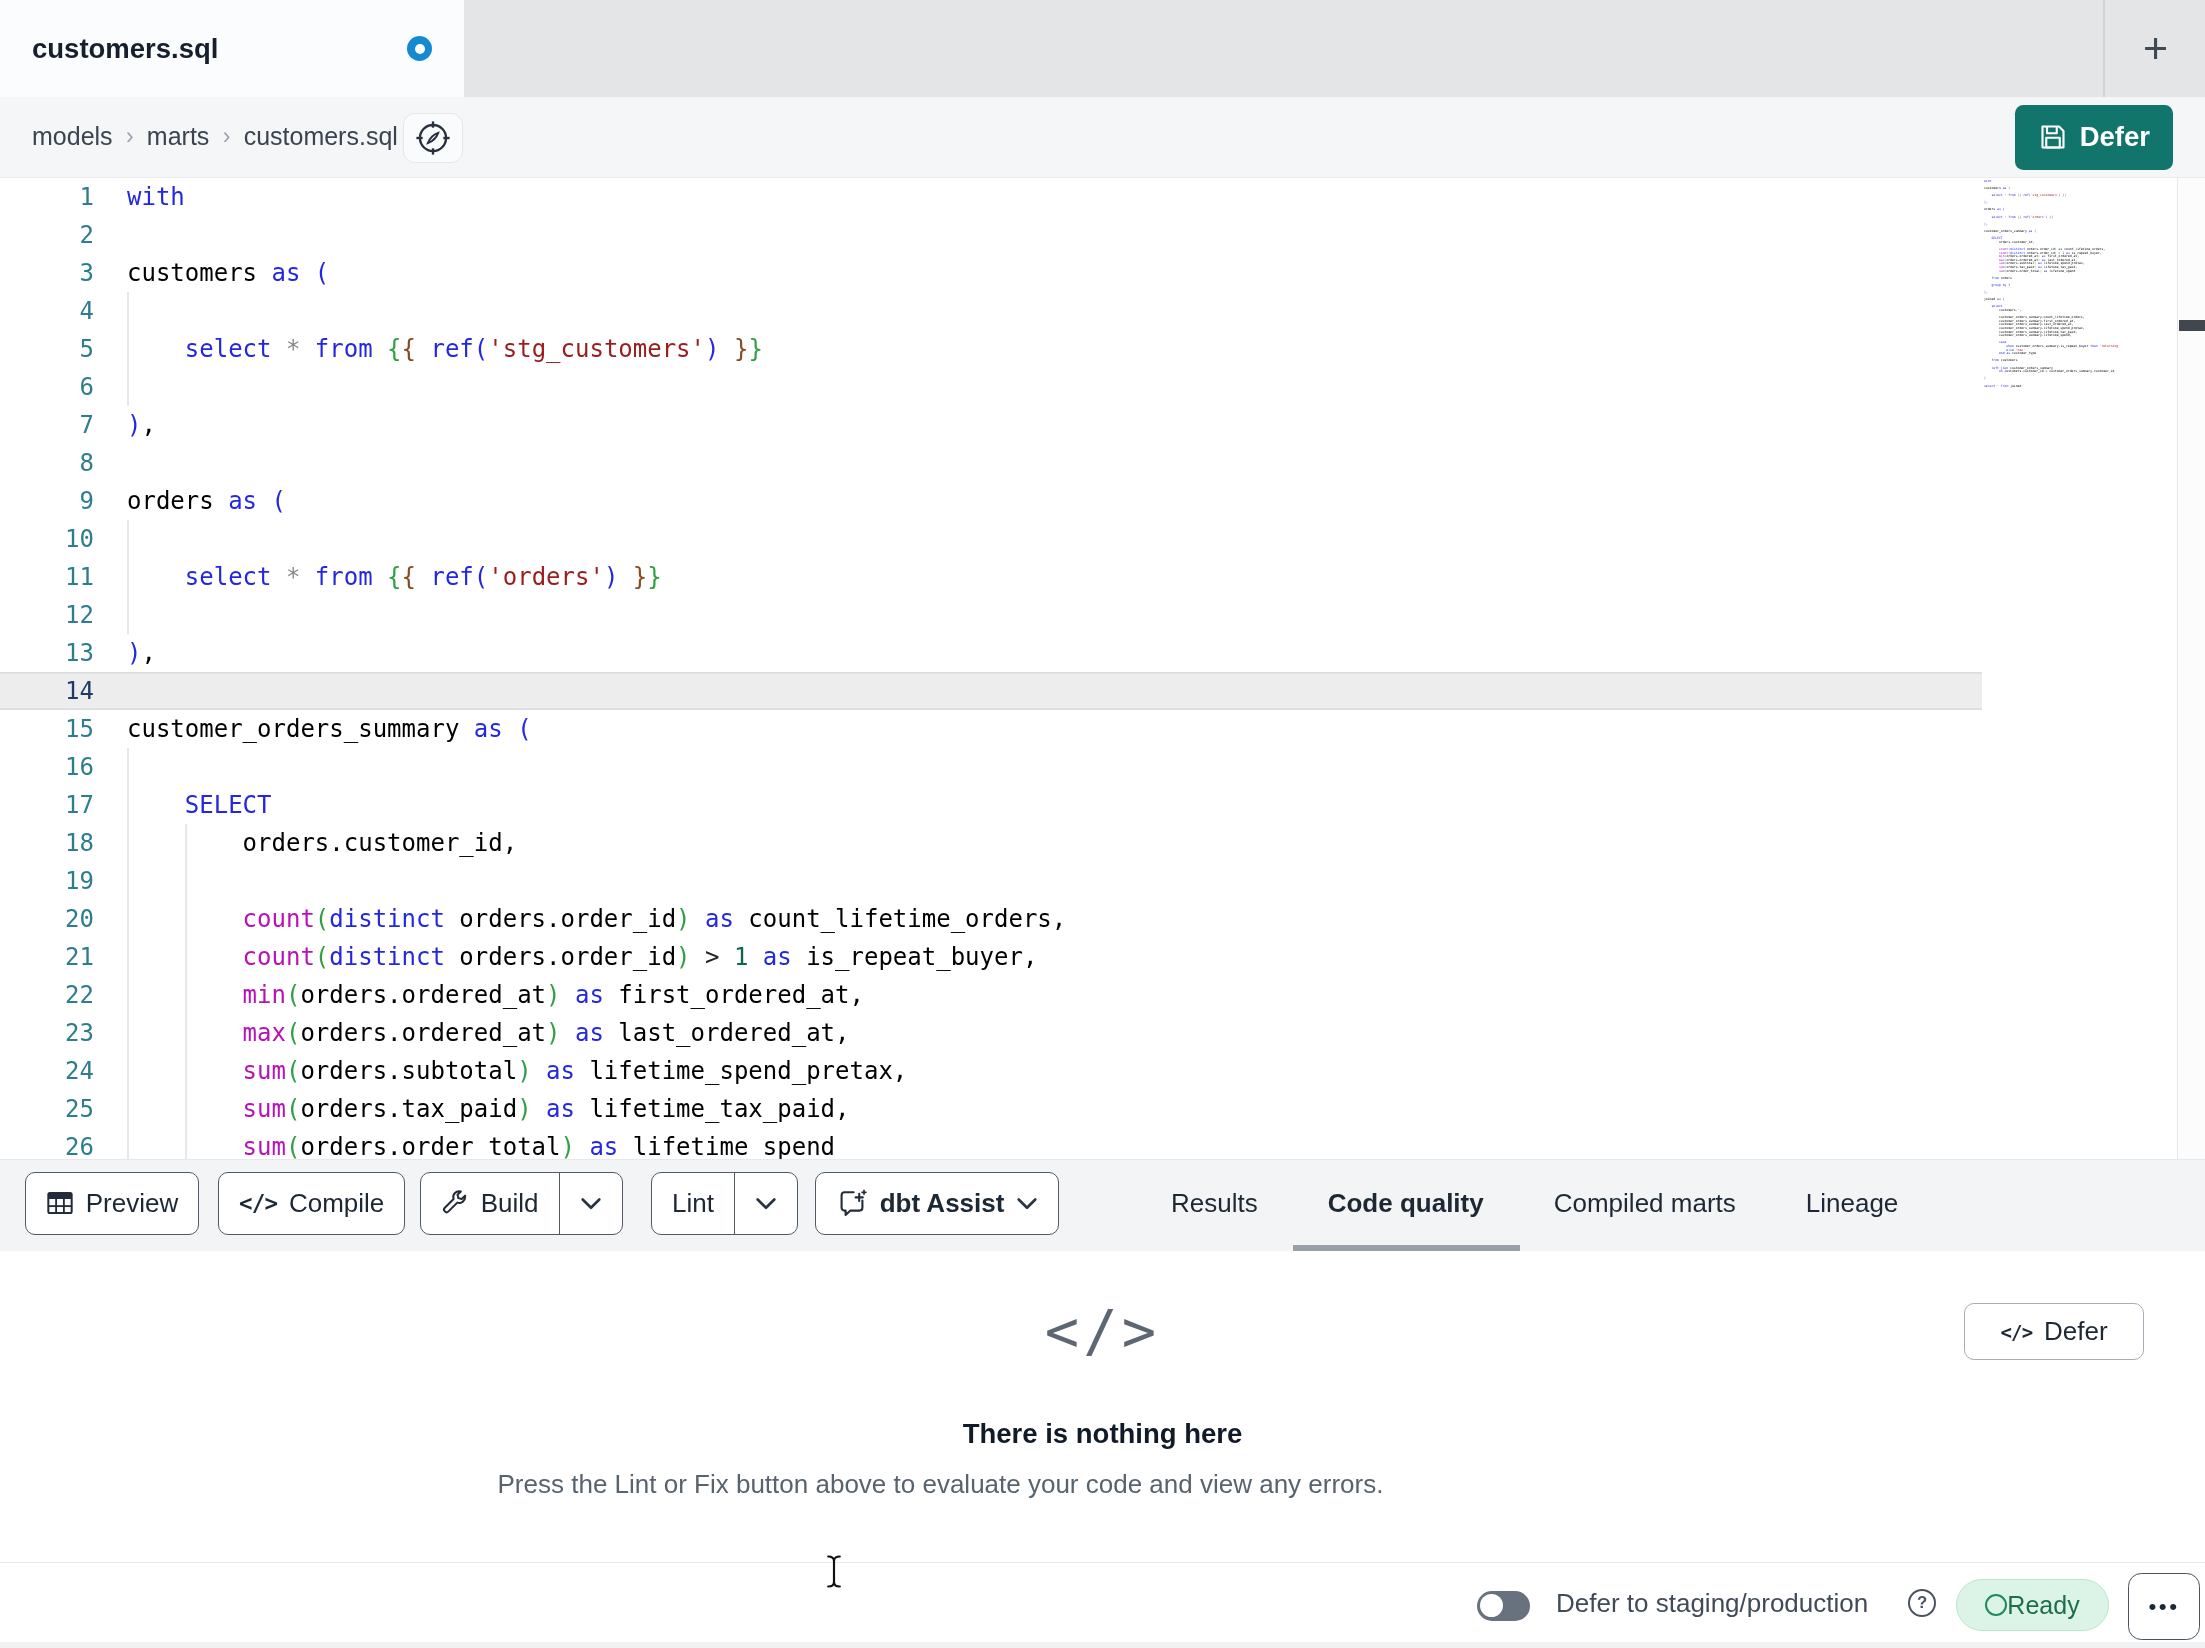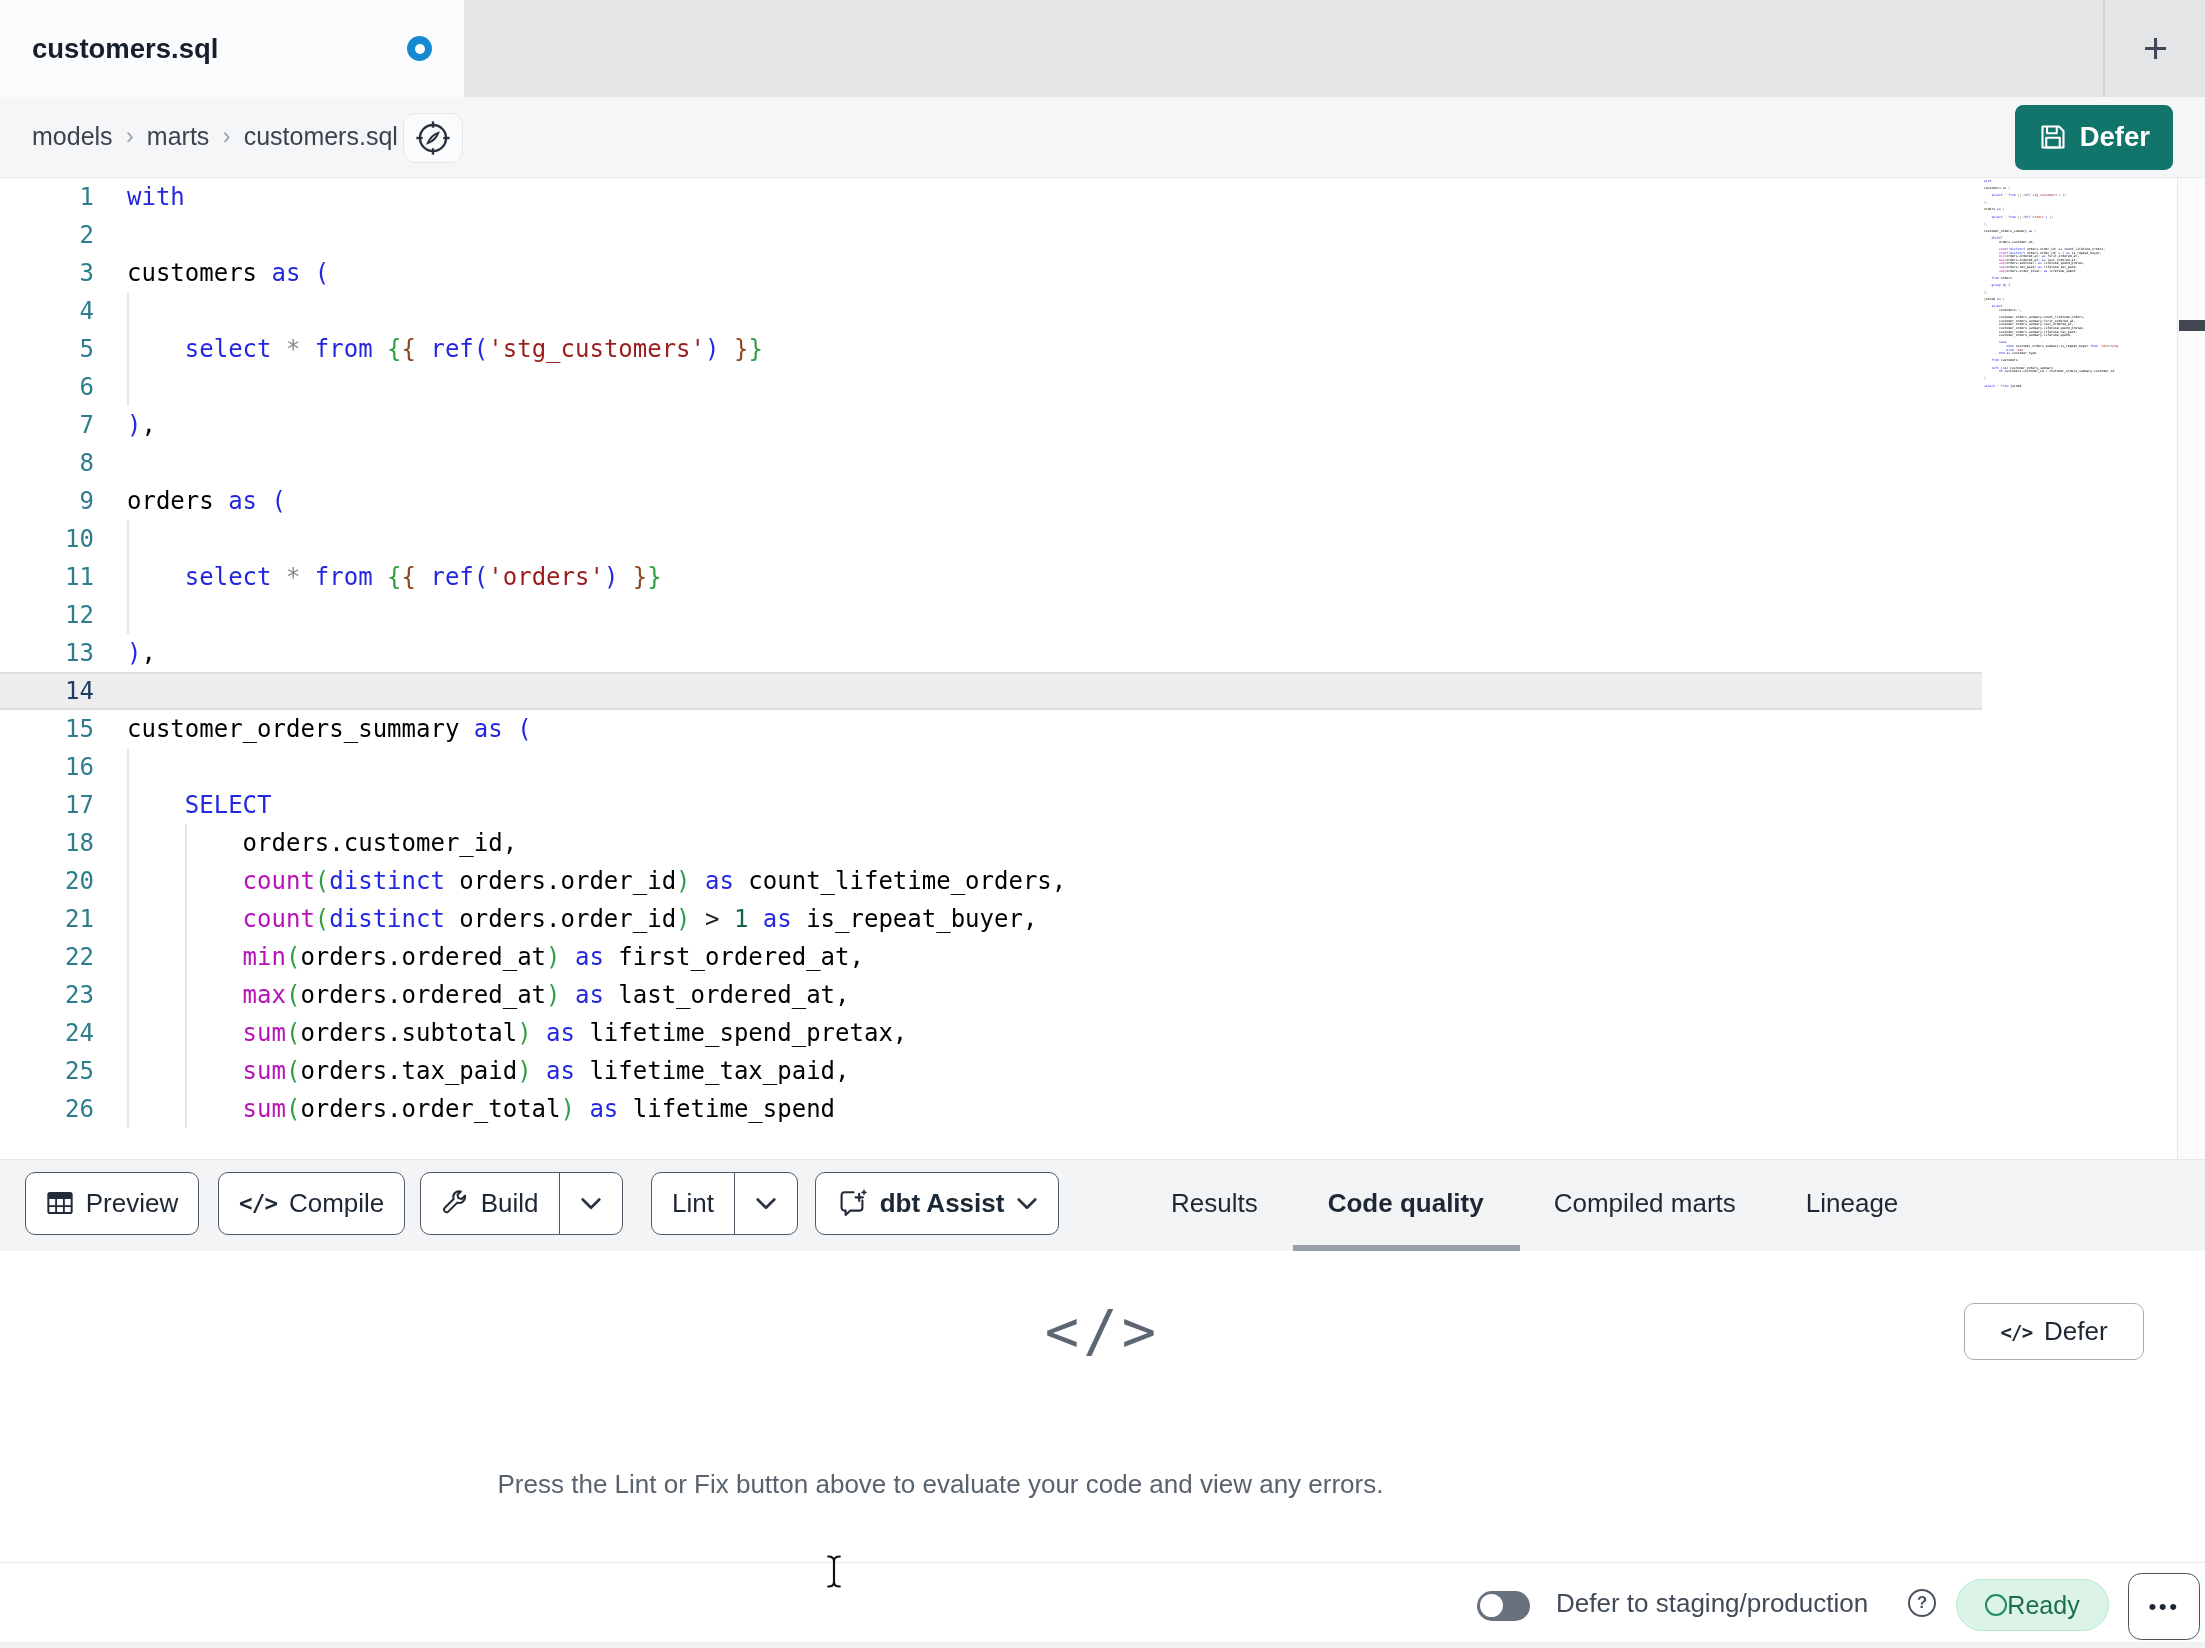--- a/index.html
+++ b/index.html
@@ -159,20 +159,21 @@
         <div class="code-row"><span class="gutter" style="color: rgb(46, 125, 142);">9</span><span class="code-text"><span style="color: rgb(0, 0, 0);">orders </span><span style="color: rgb(35, 40, 224);">as</span><span style="color: rgb(0, 0, 0);"> </span><span style="color: rgb(35, 40, 224);">(</span></span></div>
         <div class="code-row"><span class="gutter" style="color: rgb(46, 125, 142);">10</span><span class="indent-guide" style="left: 127px;"></span><span class="code-text"></span></div>
         <div class="code-row"><span class="gutter" style="color: rgb(46, 125, 142);">11</span><span class="indent-guide" style="left: 127px;"></span><span class="code-text"><span style="color: rgb(0, 0, 0);">    </span><span style="color: rgb(35, 40, 224);">select</span><span style="color: rgb(0, 0, 0);"> </span><span style="color: rgb(138, 138, 138);">*</span><span style="color: rgb(0, 0, 0);"> </span><span style="color: rgb(35, 40, 224);">from</span><span style="color: rgb(0, 0, 0);"> </span><span style="color: rgb(47, 158, 68);">{</span><span style="color: rgb(138, 74, 33);">{</span><span style="color: rgb(0, 0, 0);"> </span><span style="color: rgb(35, 40, 224);">ref</span><span style="color: rgb(35, 40, 224);">(</span><span style="color: rgb(154, 28, 28);">'orders'</span><span style="color: rgb(35, 40, 224);">)</span><span style="color: rgb(0, 0, 0);"> </span><span style="color: rgb(138, 74, 33);">}</span><span style="color: rgb(47, 158, 68);">}</span></span></div>
         <div class="code-row"><span class="gutter" style="color: rgb(46, 125, 142);">12</span><span class="indent-guide" style="left: 127px;"></span><span class="code-text"></span></div>
         <div class="code-row"><span class="gutter" style="color: rgb(46, 125, 142);">13</span><span class="code-text"><span style="color: rgb(35, 40, 224);">)</span><span style="color: rgb(0, 0, 0);">,</span></span></div>
         <div class="code-row active"><span class="gutter" style="color: rgb(29, 59, 99);">14</span><span class="code-text"></span></div>
         <div class="code-row"><span class="gutter" style="color: rgb(46, 125, 142);">15</span><span class="code-text"><span style="color: rgb(0, 0, 0);">customer_orders_summary </span><span style="color: rgb(35, 40, 224);">as</span><span style="color: rgb(0, 0, 0);"> </span><span style="color: rgb(35, 40, 224);">(</span></span></div>
         <div class="code-row"><span class="gutter" style="color: rgb(46, 125, 142);">16</span><span class="indent-guide" style="left: 127px;"></span><span class="code-text"></span></div>
         <div class="code-row"><span class="gutter" style="color: rgb(46, 125, 142);">17</span><span class="indent-guide" style="left: 127px;"></span><span class="code-text"><span style="color: rgb(0, 0, 0);">    </span><span style="color: rgb(35, 40, 224);">SELECT</span></span></div>
         <div class="code-row"><span class="gutter" style="color: rgb(46, 125, 142);">18</span><span class="indent-guide" style="left: 127px;"></span><span class="indent-guide" style="left: 185px;"></span><span class="code-text"><span style="color: rgb(0, 0, 0);">        orders.customer_id,</span></span></div>
+        <div class="code-row"><span class="gutter" style="color: rgb(46, 125, 142);">19</span><span class="indent-guide" style="left: 127px;"></span><span class="indent-guide" style="left: 185px;"></span><span class="code-text"></span></div>
         <div class="code-row"><span class="gutter" style="color: rgb(46, 125, 142);">20</span><span class="indent-guide" style="left: 127px;"></span><span class="indent-guide" style="left: 185px;"></span><span class="code-text"><span style="color: rgb(0, 0, 0);">        </span><span style="color: rgb(183, 18, 183);">count</span><span style="color: rgb(47, 158, 68);">(</span><span style="color: rgb(35, 40, 224);">distinct</span><span style="color: rgb(0, 0, 0);"> orders.order_id</span><span style="color: rgb(47, 158, 68);">)</span><span style="color: rgb(0, 0, 0);"> </span><span style="color: rgb(35, 40, 224);">as</span><span style="color: rgb(0, 0, 0);"> count_lifetime_orders,</span></span></div>
         <div class="code-row"><span class="gutter" style="color: rgb(46, 125, 142);">21</span><span class="indent-guide" style="left: 127px;"></span><span class="indent-guide" style="left: 185px;"></span><span class="code-text"><span style="color: rgb(0, 0, 0);">        </span><span style="color: rgb(183, 18, 183);">count</span><span style="color: rgb(47, 158, 68);">(</span><span style="color: rgb(35, 40, 224);">distinct</span><span style="color: rgb(0, 0, 0);"> orders.order_id</span><span style="color: rgb(47, 158, 68);">)</span><span style="color: rgb(0, 0, 0);"> </span><span style="color: rgb(34, 34, 34);">&gt;</span><span style="color: rgb(0, 0, 0);"> </span><span style="color: rgb(16, 102, 74);">1</span><span style="color: rgb(0, 0, 0);"> </span><span style="color: rgb(35, 40, 224);">as</span><span style="color: rgb(0, 0, 0);"> is_repeat_buyer,</span></span></div>
         <div class="code-row"><span class="gutter" style="color: rgb(46, 125, 142);">22</span><span class="indent-guide" style="left: 127px;"></span><span class="indent-guide" style="left: 185px;"></span><span class="code-text"><span style="color: rgb(0, 0, 0);">        </span><span style="color: rgb(183, 18, 183);">min</span><span style="color: rgb(47, 158, 68);">(</span><span style="color: rgb(0, 0, 0);">orders.ordered_at</span><span style="color: rgb(47, 158, 68);">)</span><span style="color: rgb(0, 0, 0);"> </span><span style="color: rgb(35, 40, 224);">as</span><span style="color: rgb(0, 0, 0);"> first_ordered_at,</span></span></div>
         <div class="code-row"><span class="gutter" style="color: rgb(46, 125, 142);">23</span><span class="indent-guide" style="left: 127px;"></span><span class="indent-guide" style="left: 185px;"></span><span class="code-text"><span style="color: rgb(0, 0, 0);">        </span><span style="color: rgb(183, 18, 183);">max</span><span style="color: rgb(47, 158, 68);">(</span><span style="color: rgb(0, 0, 0);">orders.ordered_at</span><span style="color: rgb(47, 158, 68);">)</span><span style="color: rgb(0, 0, 0);"> </span><span style="color: rgb(35, 40, 224);">as</span><span style="color: rgb(0, 0, 0);"> last_ordered_at,</span></span></div>
         <div class="code-row"><span class="gutter" style="color: rgb(46, 125, 142);">24</span><span class="indent-guide" style="left: 127px;"></span><span class="indent-guide" style="left: 185px;"></span><span class="code-text"><span style="color: rgb(0, 0, 0);">        </span><span style="color: rgb(183, 18, 183);">sum</span><span style="color: rgb(47, 158, 68);">(</span><span style="color: rgb(0, 0, 0);">orders.subtotal</span><span style="color: rgb(47, 158, 68);">)</span><span style="color: rgb(0, 0, 0);"> </span><span style="color: rgb(35, 40, 224);">as</span><span style="color: rgb(0, 0, 0);"> lifetime_spend_pretax,</span></span></div>
         <div class="code-row"><span class="gutter" style="color: rgb(46, 125, 142);">25</span><span class="indent-guide" style="left: 127px;"></span><span class="indent-guide" style="left: 185px;"></span><span class="code-text"><span style="color: rgb(0, 0, 0);">        </span><span style="color: rgb(183, 18, 183);">sum</span><span style="color: rgb(47, 158, 68);">(</span><span style="color: rgb(0, 0, 0);">orders.tax_paid</span><span style="color: rgb(47, 158, 68);">)</span><span style="color: rgb(0, 0, 0);"> </span><span style="color: rgb(35, 40, 224);">as</span><span style="color: rgb(0, 0, 0);"> lifetime_tax_paid,</span></span></div>
         <div class="code-row"><span class="gutter" style="color: rgb(46, 125, 142);">26</span><span class="indent-guide" style="left: 127px;"></span><span class="indent-guide" style="left: 185px;"></span><span class="code-text"><span style="color: rgb(0, 0, 0);">        </span><span style="color: rgb(183, 18, 183);">sum</span><span style="color: rgb(47, 158, 68);">(</span><span style="color: rgb(0, 0, 0);">orders.order_total</span><span style="color: rgb(47, 158, 68);">)</span><span style="color: rgb(0, 0, 0);"> </span><span style="color: rgb(35, 40, 224);">as</span><span style="color: rgb(0, 0, 0);"> lifetime_spend</span></span></div>
       </div>
     <div class="minimap">
         <pre id="minimap-pre"><span style="color: rgb(35, 40, 224);">with</span>
@@ -316,20 +317,21 @@
       <span class="tab-item">Results</span>
       <span class="tab-item active">Code quality</span>
       <span class="tab-item">Compiled marts</span>
       <span class="tab-item">Lineage</span>
     </nav>
     <div class="tab-underline"></div>
   </div>
 
   <section class="panel">
     <div class="empty-icon">&lt;/&gt;</div>
+    <div class="empty-title">There is nothing here</div>
     <div class="empty-desc">Press the Lint or Fix button above to evaluate your code and view any errors.</div>
     <button class="config-btn">
       <span class="code-glyph">&lt;/&gt;</span>
       <span>Defer</span>
     </button>
   </section>
 
   <footer class="statusbar">
     <div class="toggle">
         <span class="knob"></span>

